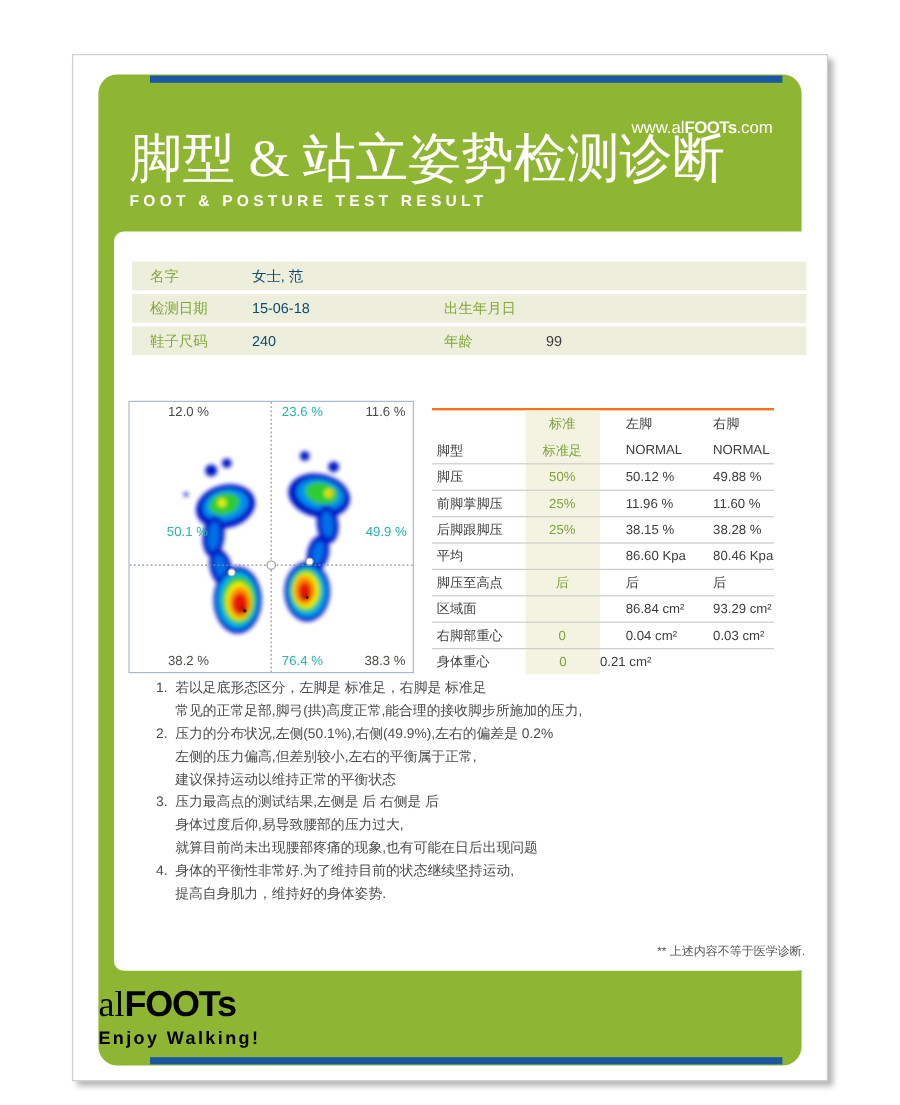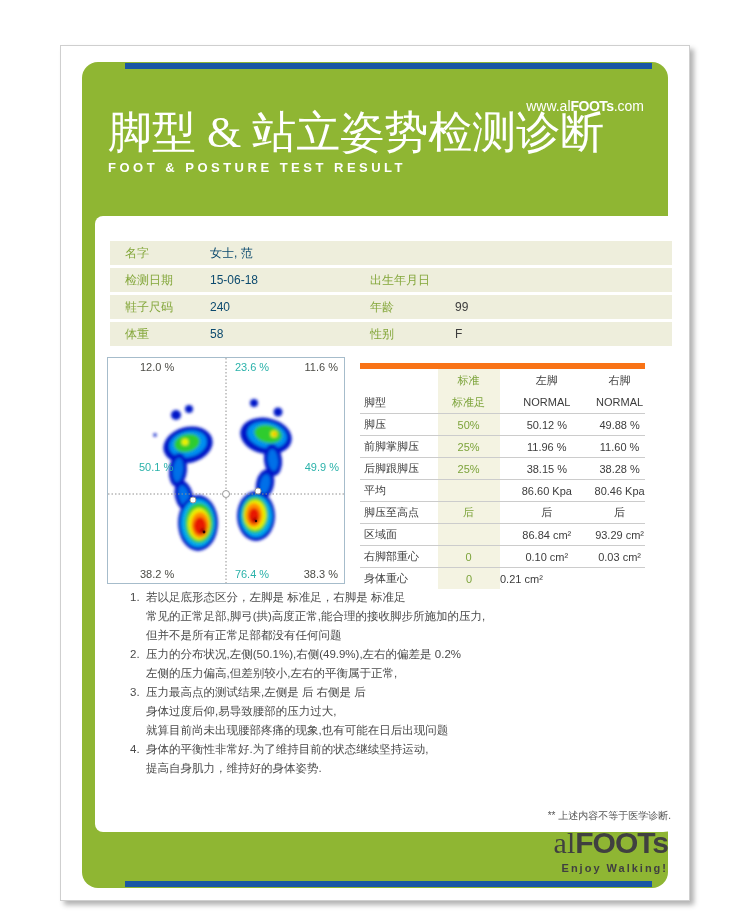--- a/index.html
+++ b/index.html
@@ -22,21 +22,21 @@
     position:absolute; top:36px; right:24px; color:#ffffff; font-size:14px;
   }
   .site-url b { font-weight:bold; letter-spacing:-0.5px; }
   .title-block { position:absolute; left:26px; top:52px; color:#ffffff; }
   .title-cn {
     font-family:"Liberation Serif", serif; font-weight:400;
     font-size:44px; line-height:38px;
   }
   .title-en { font-size:13px; font-weight:bold; letter-spacing:3.5px; margin-top:8px; }
   .card {
-    position:absolute; left:13px; top:154px; width:592px; height:616px;
+    position:absolute; left:13px; top:131px; width:592px; height:616px;
     background:#ffffff; border-radius:8px 8px 24px 8px;
   }
   
   .info { position:absolute; left:15px; right:15px; top:25px; }
   .irow {
     display:flex; align-items:center; height:24px; margin-bottom:3px;
     background:#eeeedc; font-size:12px; padding-left:15px;
   }
   .ilabel { width:85px; color:#84a73b; }
   .ival { width:160px; color:#0c4a6e; }
@@ -49,40 +49,40 @@
   }
   .map svg { position:absolute; left:0; top:0; }
   .pct { position:absolute; font-size:11px; color:#4c4c46;margin-left:26px; }
   .pct.teal { color:#2bb2aa; }
   .p-tl { top:3px; left:6px; } .p-tc { top:3px; left:50%; transform:translateX(-50%); }
   .p-tr { top:3px; right:6px; }
   .p-ml { top:103px; left:5px; } .p-mr { top:103px; right:5px; }
   .p-bl { bottom:3px; left:6px; } .p-bc { bottom:3px; left:50%; transform:translateX(-50%); }
   .p-br { bottom:3px; right:6px; }
   
-  .rtable { position:absolute; left:265px; top:147px; width:285px; border-top:6px solid #f97316; }
+  .rtable { position:absolute; left:265px; top:147px; width:285px; border-top:2px solid #f97316; }
   .std-col { position:absolute; left:78px; top:0; bottom:0; width:62px; background:#f4f3e2; }
   .trow { position:relative; display:flex; align-items:center; height:22px; font-size:11px; }
   .trow.rule { border-top:1px solid #cccccc; }
   .tl { width:78px; padding-left:4px; color:#3c3c3c; }
   .ts { width:62px; text-align:center; color:#7ca33a; }
-  .tv { width:73px; padding-left:22px; color:#3c3c3c;text-align:center; }
+  .tv { width:73px; padding-left:22px; color:#3c3c3c; }
   .tv.hdr { color:#3c3c3c; }
   .tv.merged { width:145px; text-align:left; padding-left:0; }
   
   .notes { position:absolute; left:25px; top:372px; width:470px; font-size:11.5px; color:#4a4a4a; }
   .note-line { position:relative; padding-left:26px; line-height:19px; }
   .note-num { position:absolute; left:10px; }
   .disclaimer { position:absolute; right:16px; bottom:9px; font-size:10px; color:#555555; }
   
-  .footer { position:absolute; left:0; right:0; bottom:14px; text-align:right; color:#404040; }
+  .footer { position:absolute; left:0; right:0; bottom:14px; text-align:left; color:#000000; }
   .logo { font-size:30px; line-height:30px; }
   .logo .al { font-family:"Liberation Serif", serif; font-weight:400; }
   .logo .foots { font-weight:bold; letter-spacing:-1px; }
-  .slogan { font-size:11px; font-weight:bold; letter-spacing:2px; margin-top:4px; }
+  .slogan { font-size:15px; font-weight:bold; letter-spacing:2px; margin-top:4px; }
 </style>
 </head>
 <body>
 
 <div class="sheet">
   <div class="page">
     <div class="bar top"></div>
     <div class="bar bottom"></div>
 
     <div class="site-url"><span>www.al</span><b>FOOTs</b><span>.com</span></div>
@@ -105,26 +105,20 @@
           <span class="ilabel">检测日期</span>
           <span class="ival">15-06-18</span>
           <span class="ilabel2">出生年月日</span>
           <span class="ival2"></span>
         </div>
         <div class="irow">
           <span class="ilabel">鞋子尺码</span>
           <span class="ival">240</span>
           <span class="ilabel2">年龄</span>
           <span class="ival2">99</span>
-        </div>
-        <div class="irow">
-          <span class="ilabel">体重</span>
-          <span class="ival">58</span>
-          <span class="ilabel2">性别</span>
-          <span class="ival2">F</span>
         </div>
       </div>
 
       <div class="map">
         <svg width="236" height="225" viewBox="0 0 236 225">
           <defs>
               <filter id="b1" x="-30%" y="-30%" width="160%" height="160%">
                 <feGaussianBlur stdDeviation="1.8"></feGaussianBlur>
               </filter>
             </defs>
@@ -235,36 +229,36 @@
         </div>
         <div class="trow rule">
           <span class="tl">区域面</span>
           <span class="ts"></span>
           <span class="tv">86.84 cm²</span>
           <span class="tv">93.29 cm²</span>
         </div>
         <div class="trow rule">
           <span class="tl">右脚部重心</span>
           <span class="ts">0</span>
-          <span class="tv">0.10 cm²</span>
+          <span class="tv">0.04 cm²</span>
           <span class="tv">0.03 cm²</span>
         </div>
         <div class="trow rule">
           <span class="tl">身体重心</span>
           <span class="ts">0</span>
           <span class="tv merged">0.21 cm²</span>
         </div>
       </div>
 
       <div class="notes">
         <div class="note-line"><span class="note-num">1.</span><span>若以足底形态区分，左脚是 标准足，右脚是 标准足</span></div>
         <div class="note-line"><span class="note-num"></span><span>常见的正常足部,脚弓(拱)高度正常,能合理的接收脚步所施加的压力,</span></div>
-        <div class="note-line"><span class="note-num"></span><span>但并不是所有正常足部都没有任何问题</span></div>
         <div class="note-line"><span class="note-num">2.</span><span>压力的分布状况,左侧(50.1%),右侧(49.9%),左右的偏差是 0.2%</span></div>
         <div class="note-line"><span class="note-num"></span><span>左侧的压力偏高,但差别较小,左右的平衡属于正常,</span></div>
+        <div class="note-line"><span class="note-num"></span><span>建议保持运动以维持正常的平衡状态</span></div>
         <div class="note-line"><span class="note-num">3.</span><span>压力最高点的测试结果,左侧是 后 右侧是 后</span></div>
         <div class="note-line"><span class="note-num"></span><span>身体过度后仰,易导致腰部的压力过大,</span></div>
         <div class="note-line"><span class="note-num"></span><span>就算目前尚未出现腰部疼痛的现象,也有可能在日后出现问题</span></div>
         <div class="note-line"><span class="note-num">4.</span></div>
         <div class="note-line"><span class="note-num"></span><span>身体的平衡性非常好.为了维持目前的状态继续坚持运动,</span></div>
         <div class="note-line"><span class="note-num"></span><span>提高自身肌力，维持好的身体姿势.</span></div>
       </div>
 
       <div class="disclaimer">** 上述内容不等于医学诊断.</div>
     </div>

